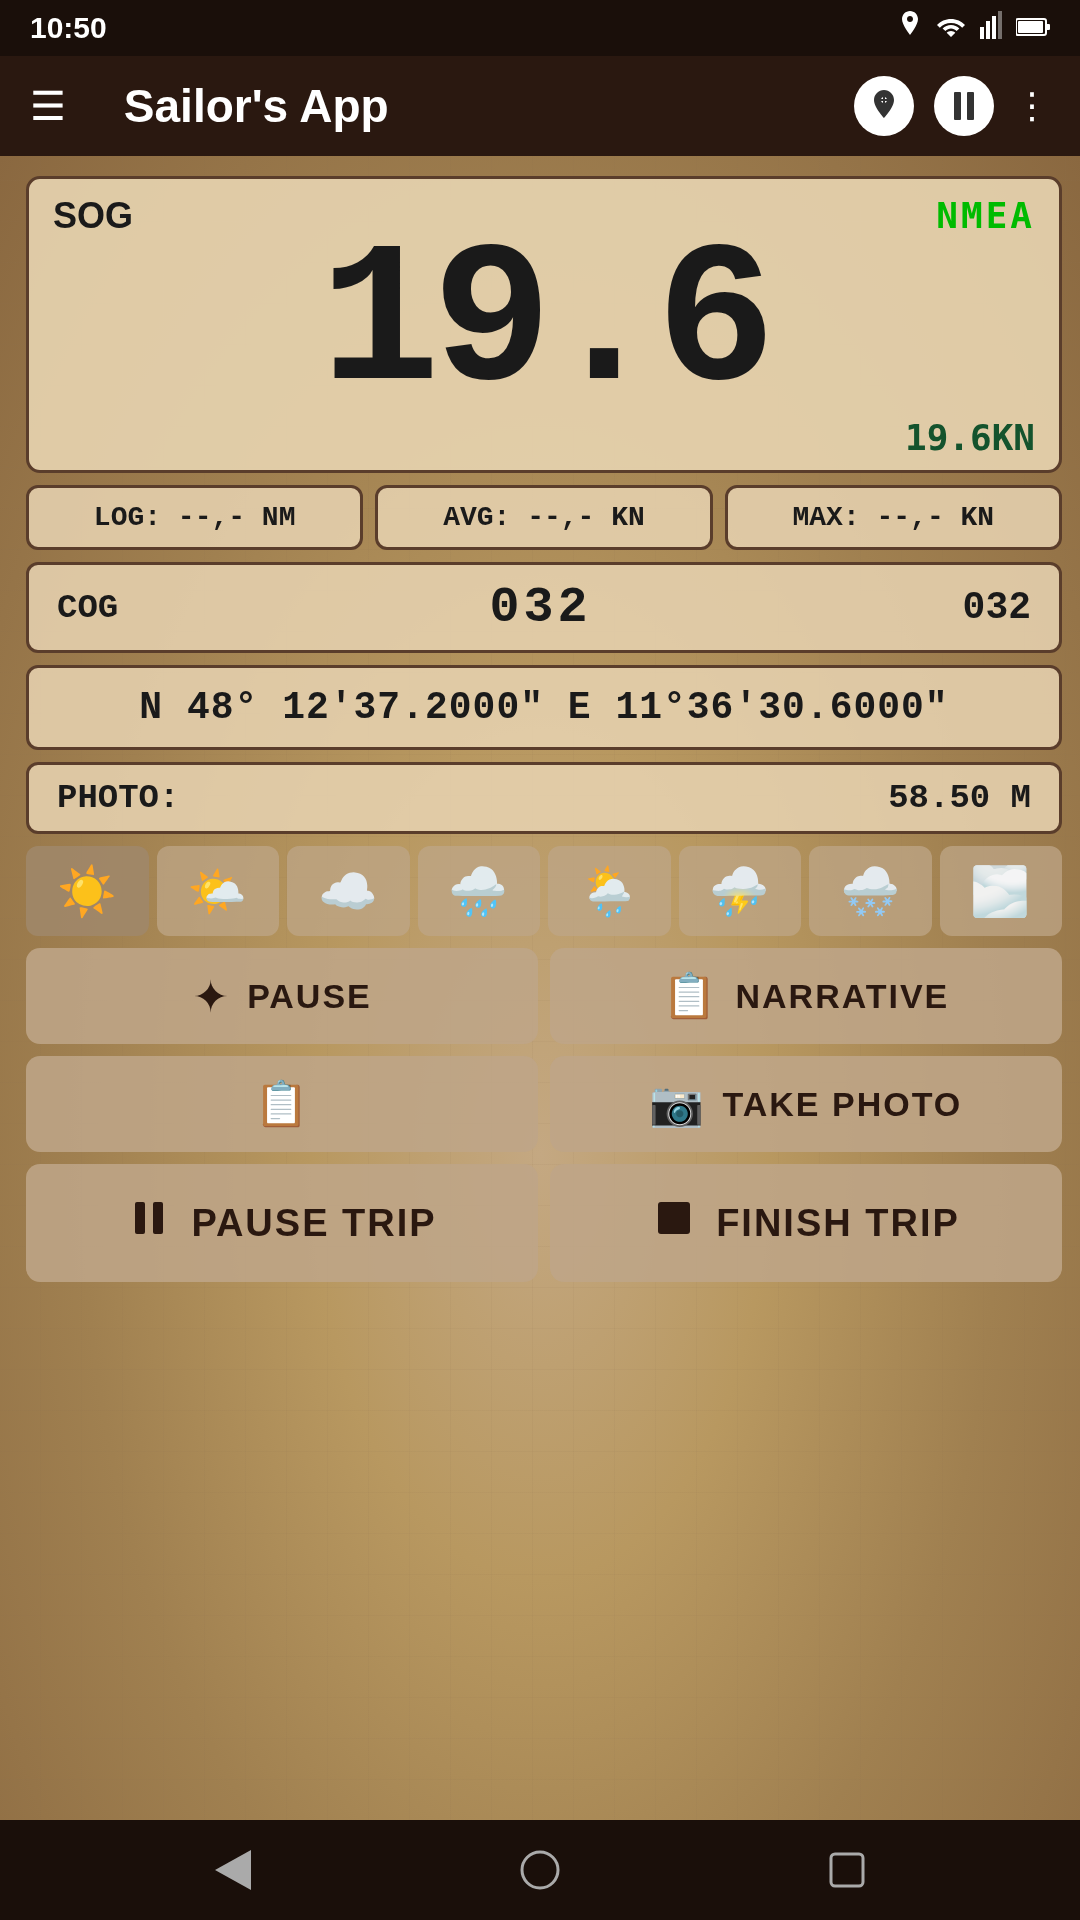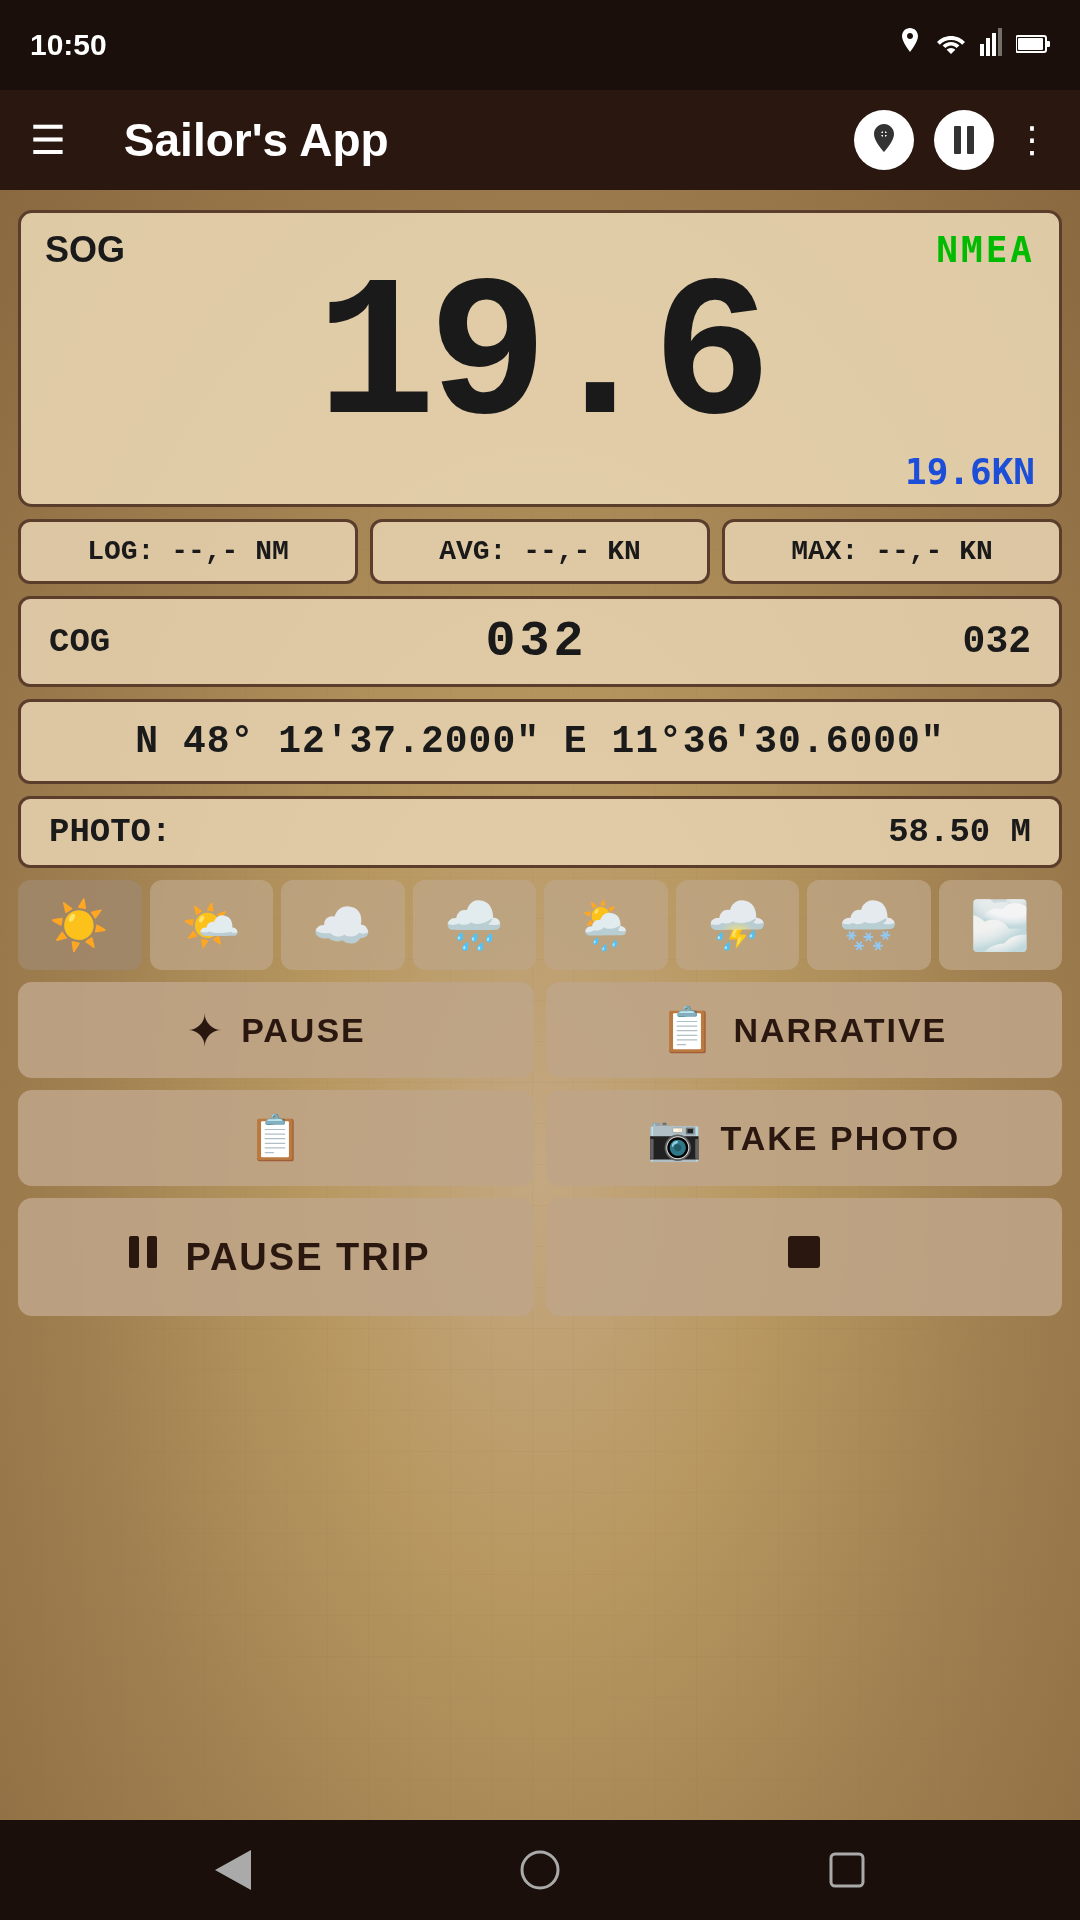--- a/index.html
+++ b/index.html
@@ -17,21 +17,21 @@
     
     .status-bar {
       background: #1a0f0a;
       color: white;
       font-size: 28px;
       font-weight: bold;
       padding: 14px 30px;
       display: flex;
       align-items: center;
       justify-content: space-between;
-      height: 90px;
+      height: 56px;
     }
     .status-bar .time { font-size: 30px; font-weight: bold; }
     .status-icons { display: flex; gap: 14px; align-items: center; font-size: 28px; }
 
     
     .header {
       background: #2a1810;
       color: white;
       display: flex;
       align-items: center;
@@ -60,21 +60,21 @@
       color: white;
     }
 
     
     .main-content {
       flex: 1;
       background:
         repeating-linear-gradient(0deg, transparent, transparent 40px, rgba(139,110,80,0.08) 40px, rgba(139,110,80,0.08) 41px),
         repeating-linear-gradient(90deg, transparent, transparent 40px, rgba(139,110,80,0.08) 40px, rgba(139,110,80,0.08) 41px),
         radial-gradient(ellipse at 50% 60%, #c4a882 0%, #b89860 30%, #a08050 60%, #8a6840 100%);
-      padding: 20px 18px 20px 18px;
+      padding: 20px 18px 20px 26px;
       display: flex;
       flex-direction: column;
       gap: 12px;
     }
 
     
     .speed-display {
       background: rgba(230, 210, 175, 0.92);
       border: 3px solid #5a3d2b;
       border-radius: 14px;
@@ -106,21 +106,21 @@
       color: #1a1a1a;
       line-height: 1;
       padding-top: 30px;
       font-family: 'Courier New', monospace;
       letter-spacing: -8px;
     }
     .speed-display .speed-unit {
       text-align: right;
       font-size: 36px;
       font-weight: bold;
-      color: #1d4ed8;
+      color: #14532d;
       margin-top: -8px;
       font-family: monospace;
     }
 
     
     .stats-row {
       display: flex;
       gap: 12px;
     }
     .stat-box {
@@ -397,20 +397,21 @@
         </svg>
       </span>
       <span class="btn-label">PAUSE TRIP</span>
     </button>
     <button class="trip-btn">
       <span class="btn-icon">
         <svg width="44" height="44" viewBox="0 0 44 44" fill="#2a1810">
           <rect x="6" y="6" width="32" height="32" rx="3"></rect>
         </svg>
       </span>
+      <span class="btn-label">FINISH TRIP</span>
     </button>
   </div>
 
 </div>
 
 <div class="nav-bar">
   <span class="nav-btn">
     <svg width="36" height="40" viewBox="0 0 36 40" fill="#aaa">
       <polygon points="36,0 36,40 0,20"></polygon>
     </svg>

